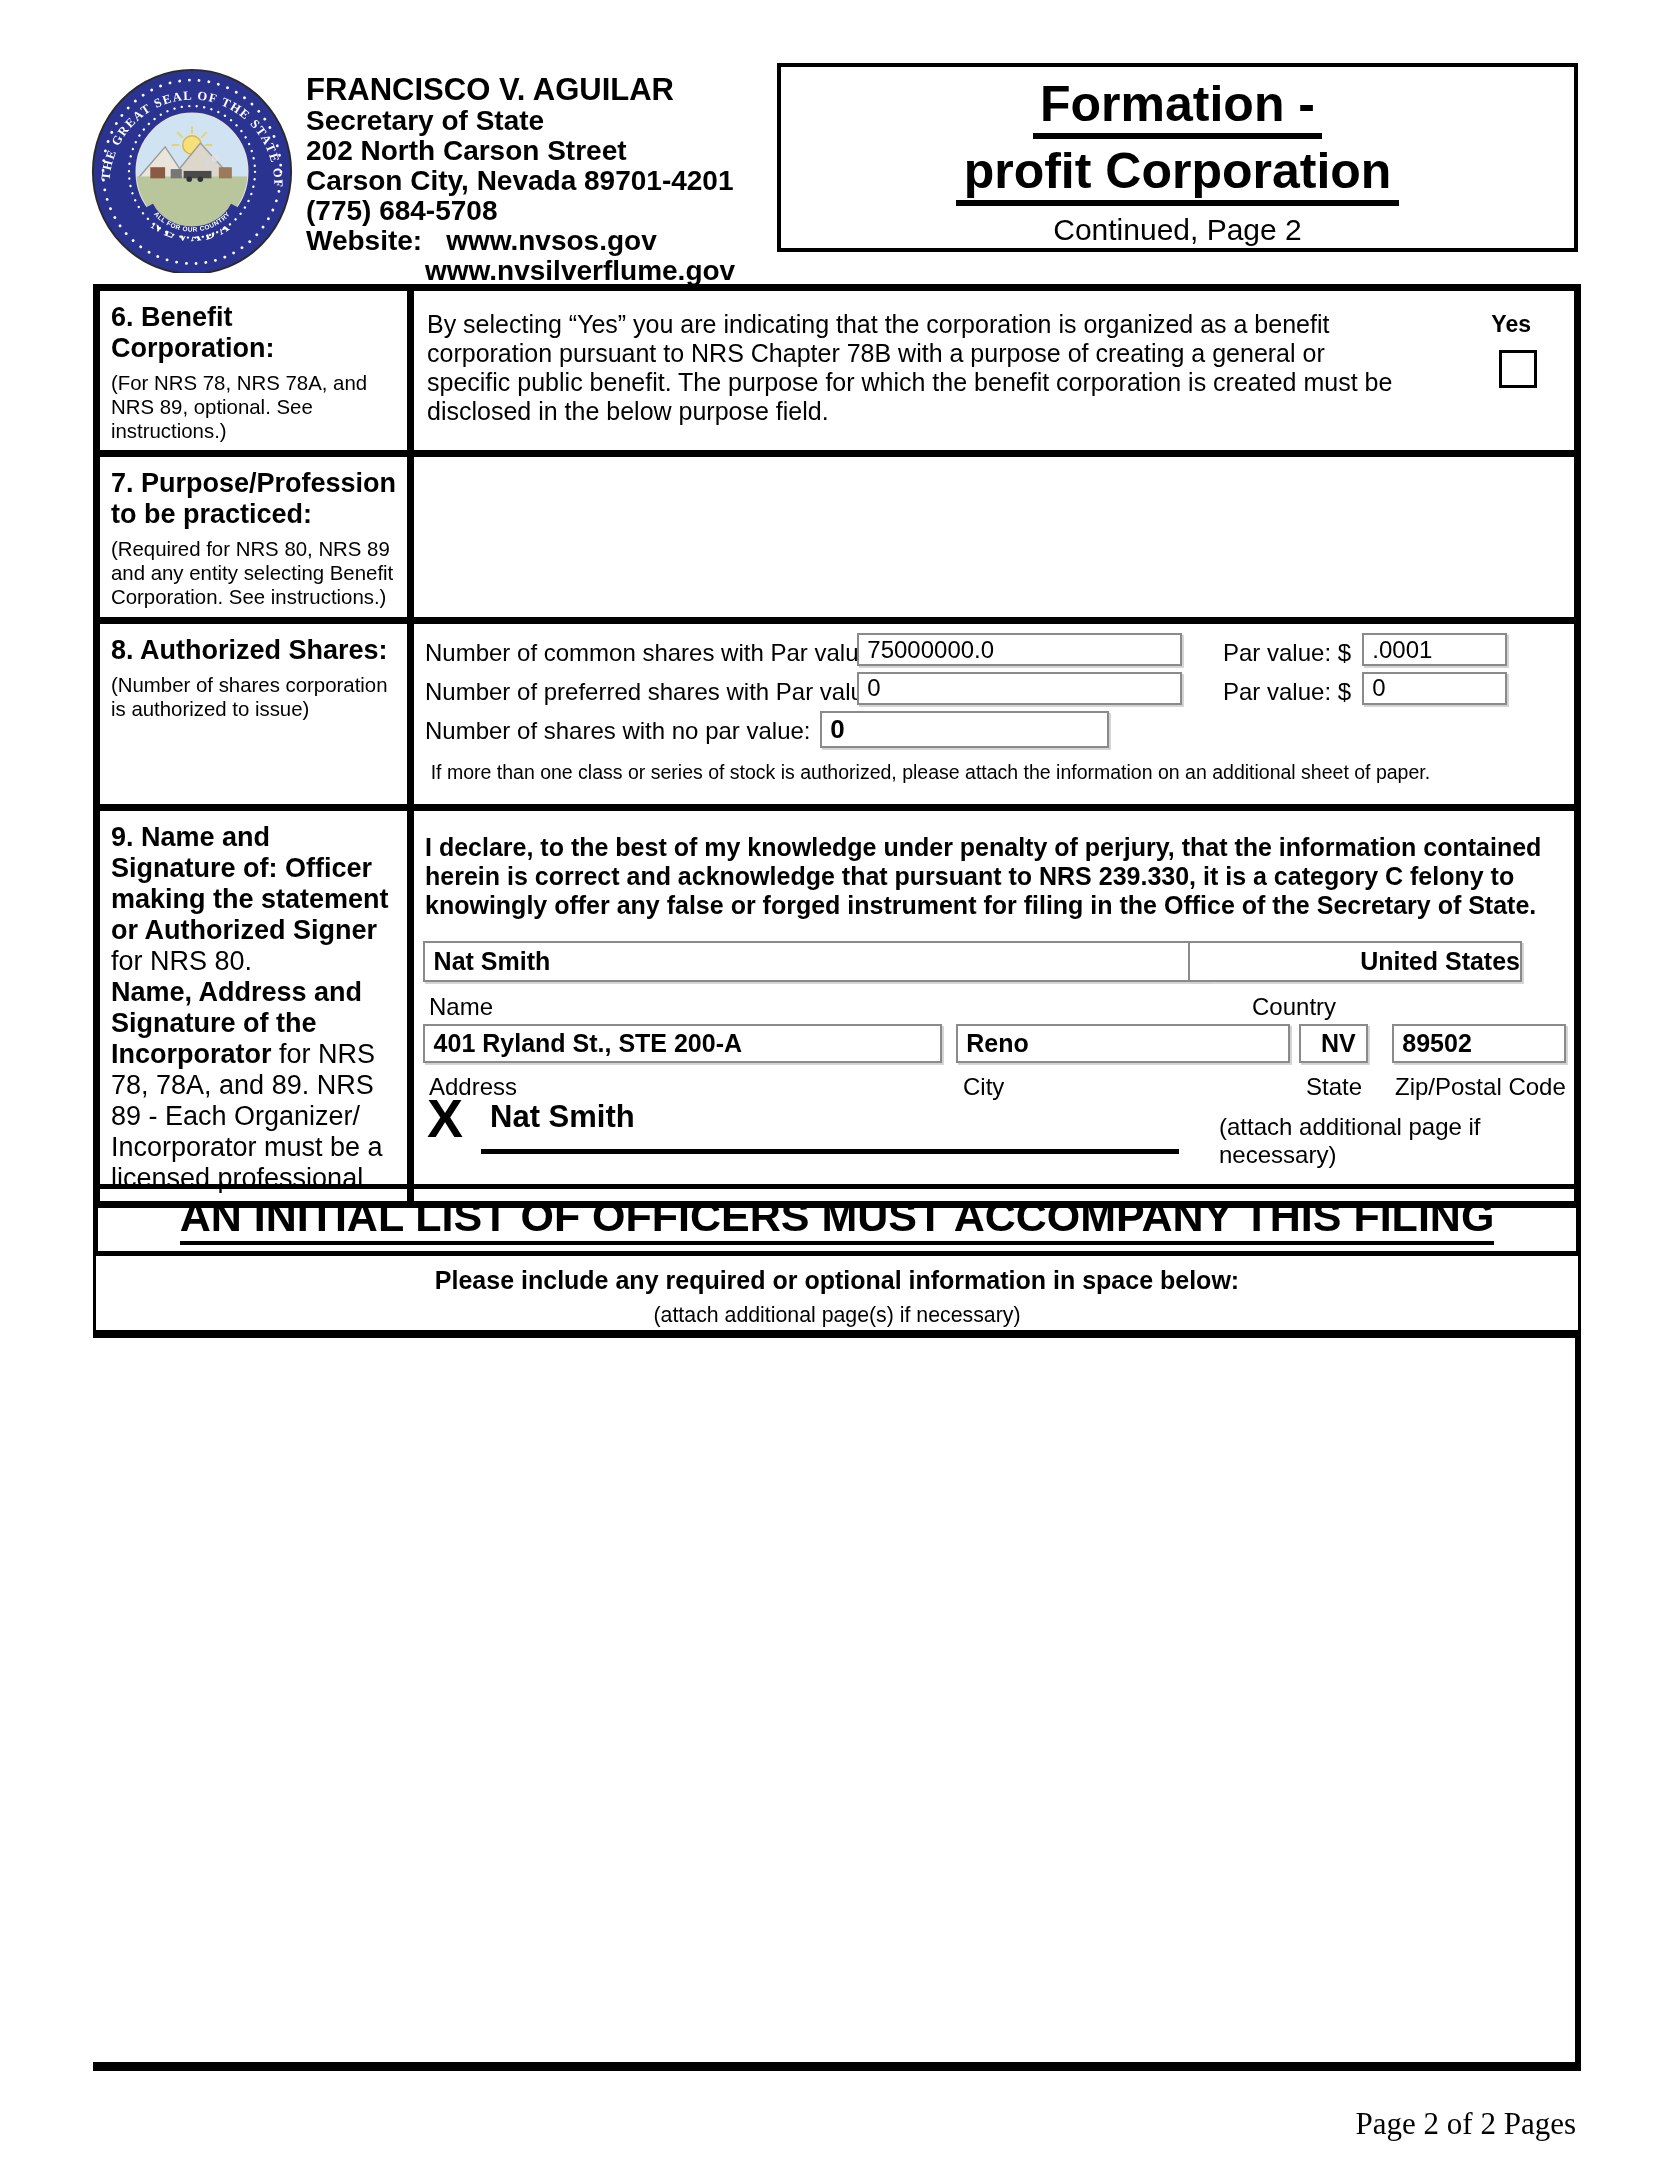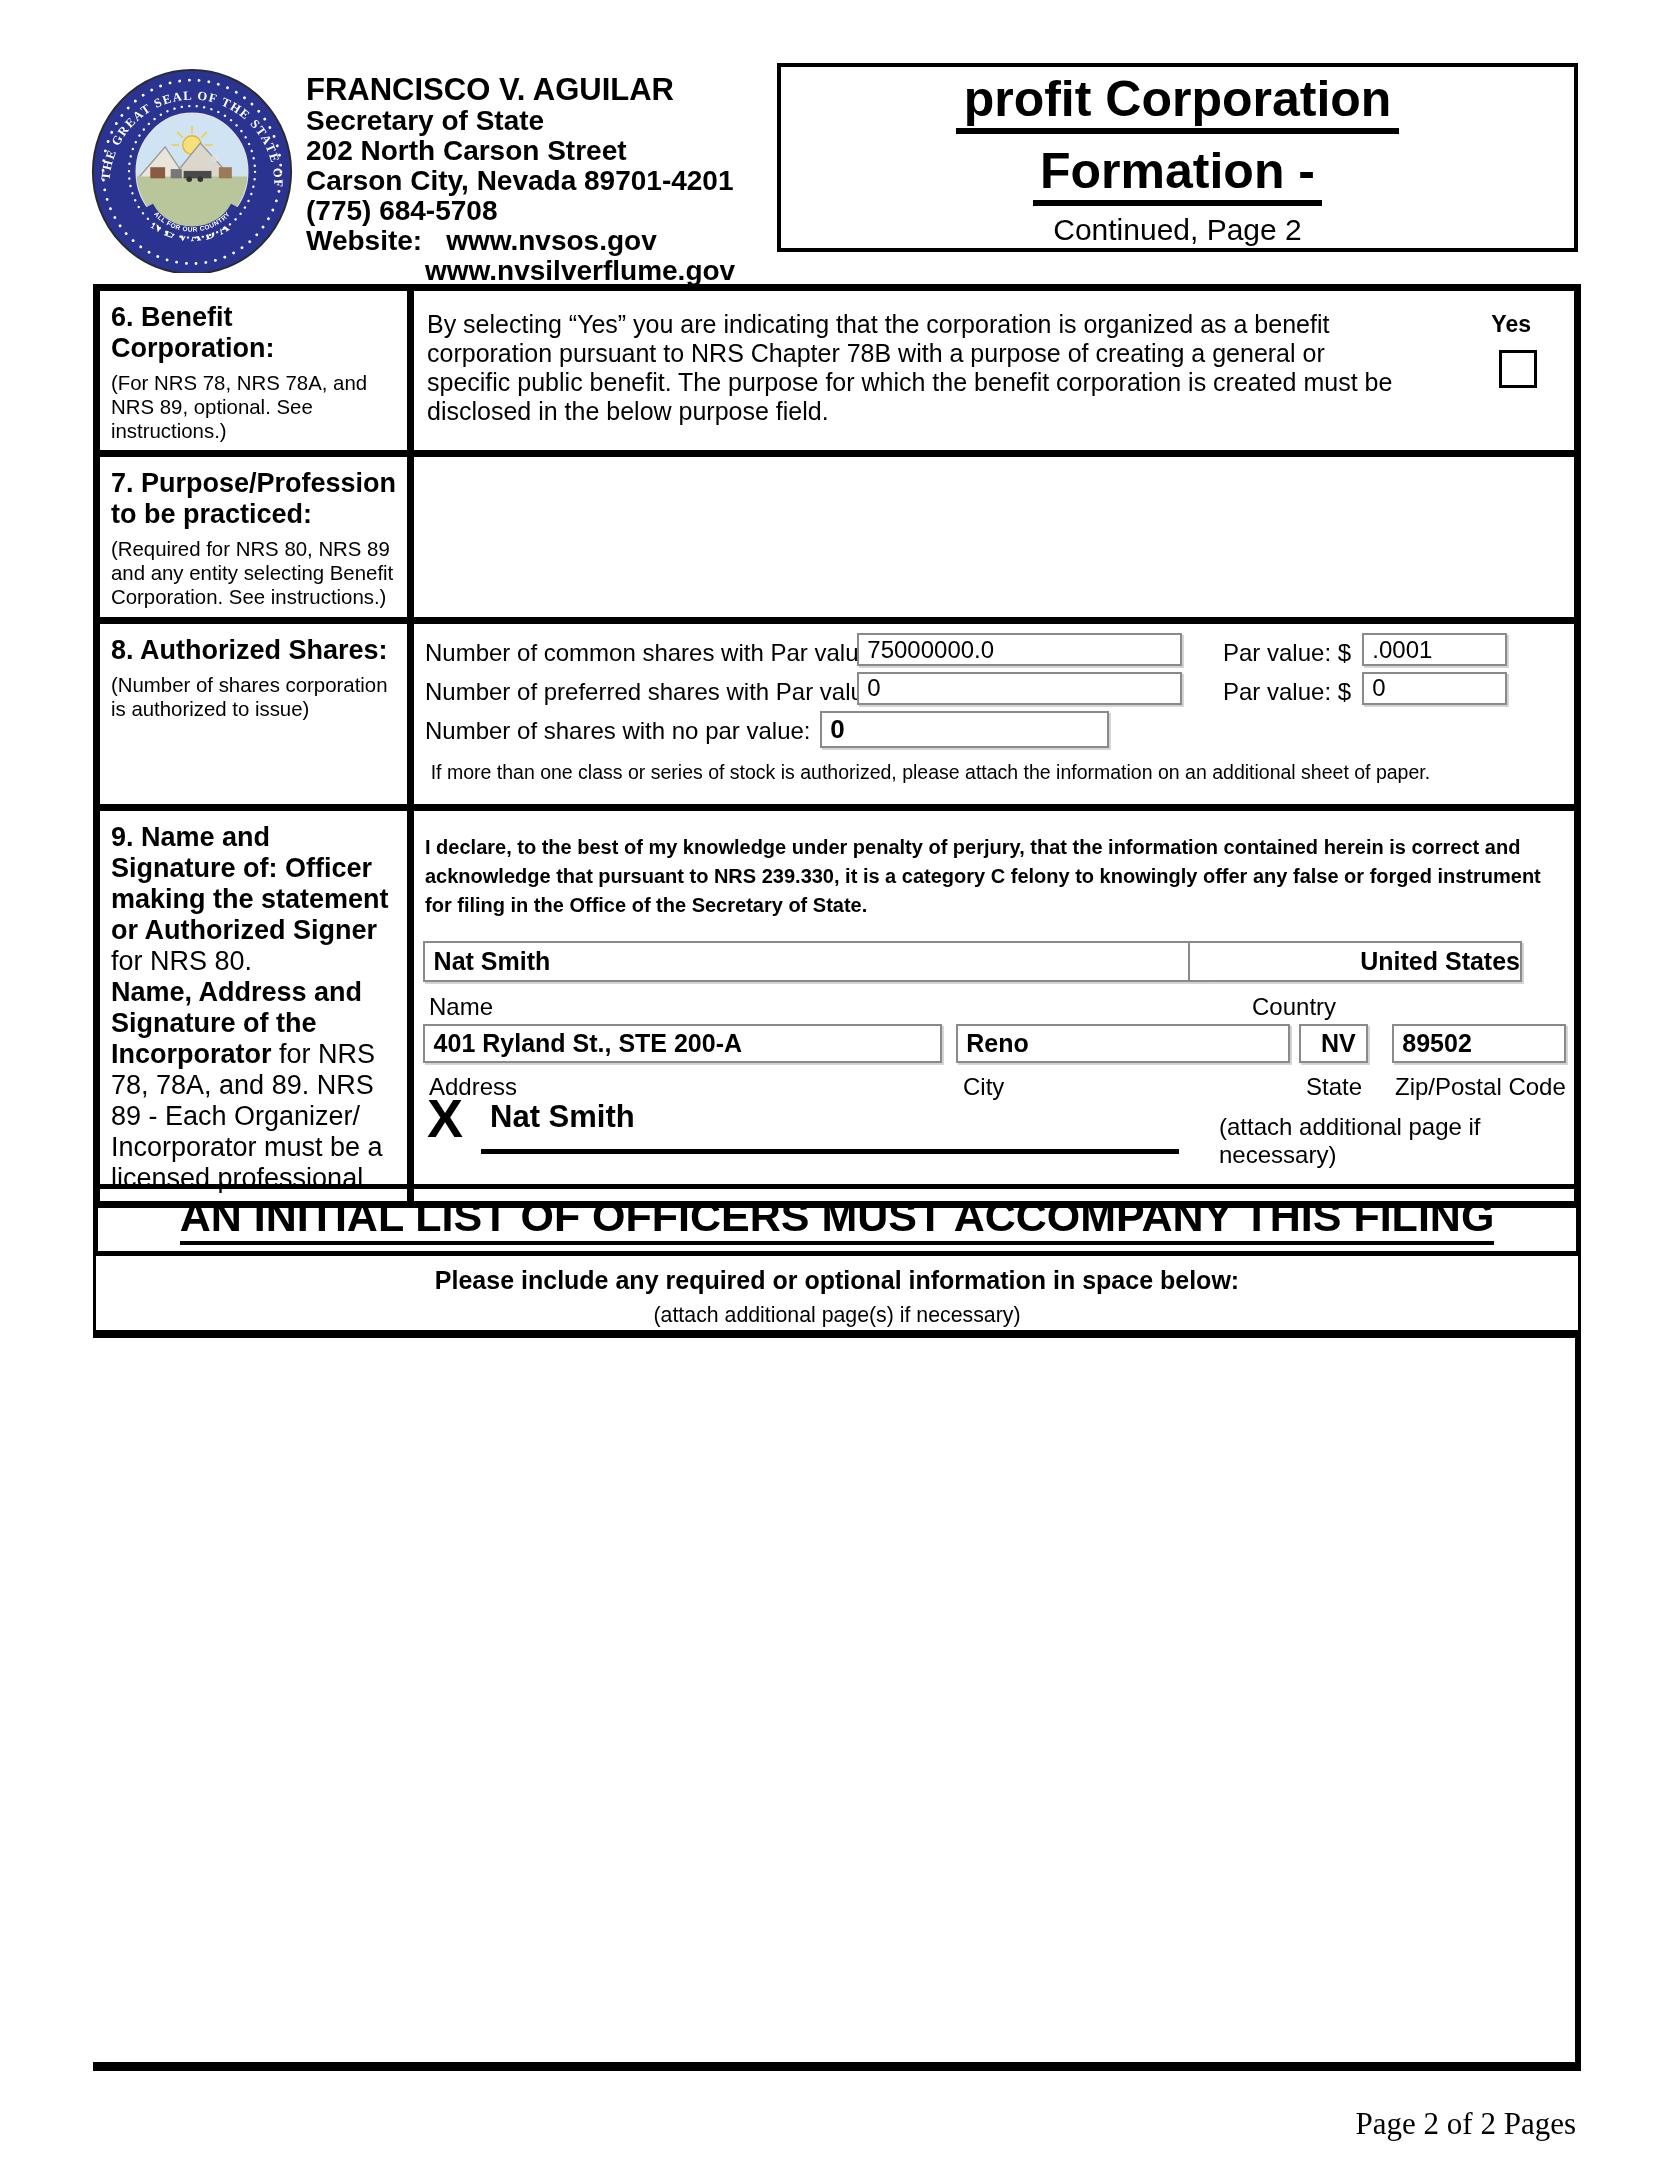--- a/index.html
+++ b/index.html
@@ -47,21 +47,21 @@
   .s8-label{position:absolute;font-size:24px;white-space:nowrap;}
   .field{position:absolute;background:#fff;border:2.8px solid #8a8a8a;
          box-shadow:1.9px 1.9px 0 #d2d2d2;box-sizing:border-box;
          display:flex;align-items:center;padding-left:8.3px;font-size:24px;}
   .s8-note{position:absolute;left:16.7px;top:137px;font-size:19.5px;white-space:nowrap;}
   .bold-val{font-weight:bold;font-size:26px;}
 
   
   .lbl-bold{font-weight:bold;}
   .declaration{position:absolute;left:11px;top:22px;width:1141px;
-               font-size:20px;line-height:29px;font-weight:bold;}
+               font-size:25px;line-height:29px;font-weight:bold;}
   .s9-field .val{font-weight:bold;font-size:25px;}
   .s9-lbl{position:absolute;font-size:24px;white-space:nowrap;}
   .x-mark{position:absolute;left:13px;top:280px;font-size:54px;font-weight:bold;line-height:1;}
   .sig-name{position:absolute;left:76px;top:288px;font-size:31px;font-weight:bold;}
   .sig-line{position:absolute;left:67px;top:338px;width:698px;height:0;
             border-bottom:5.6px solid #000;}
   .attach-note{position:absolute;left:805px;top:302px;font-size:24px;}
 
   
   .banner{position:absolute;left:93px;top:1184px;width:1488px;height:72px;
@@ -139,22 +139,22 @@
     <div class="hdr-line">202 North Carson Street</div>
     <div class="hdr-line">Carson City, Nevada 89701-4201</div>
     <div class="hdr-line">(775) 684-5708</div>
     <div class="hdr-line hdr-web">
       <span class="lbl">Website:</span><span>www.nvsos.gov</span>
     </div>
     <div class="hdr-line hdr-web2">www.nvsilverflume.gov</div>
   </div>
 
   <div class="title-box">
+    <div class="title-line t1"><span>Formation -</span></div>
     <div class="title-line t2"><span>profit Corporation</span></div>
-    <div class="title-line t1"><span>Formation -</span></div>
     <div class="t3">Continued, Page 2</div>
   </div>
 
   <div class="form-table">
 
     <div class="frow r6">
       <div class="label-col">
         <div class="sec-title">6. Benefit Corporation:</div>
         <div class="sec-sub">(For NRS 78, NRS 78A, and NRS 89, optional. See instructions.)</div>
       </div>

